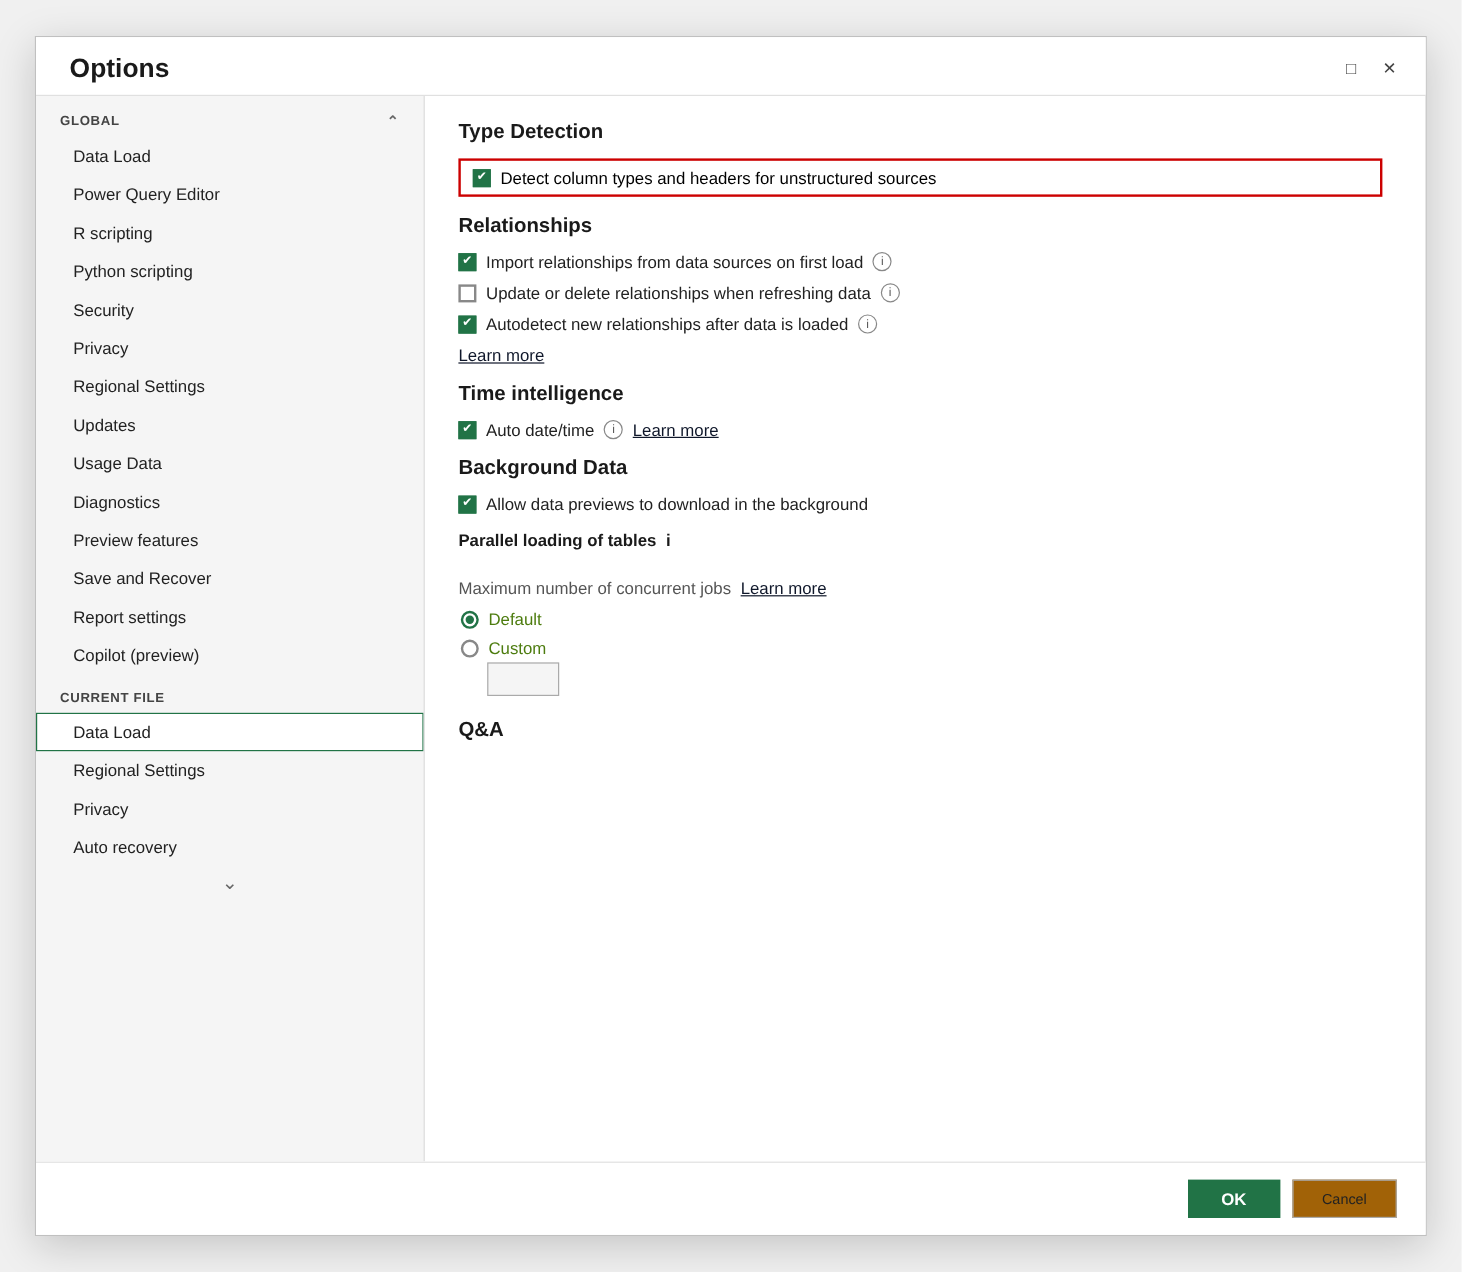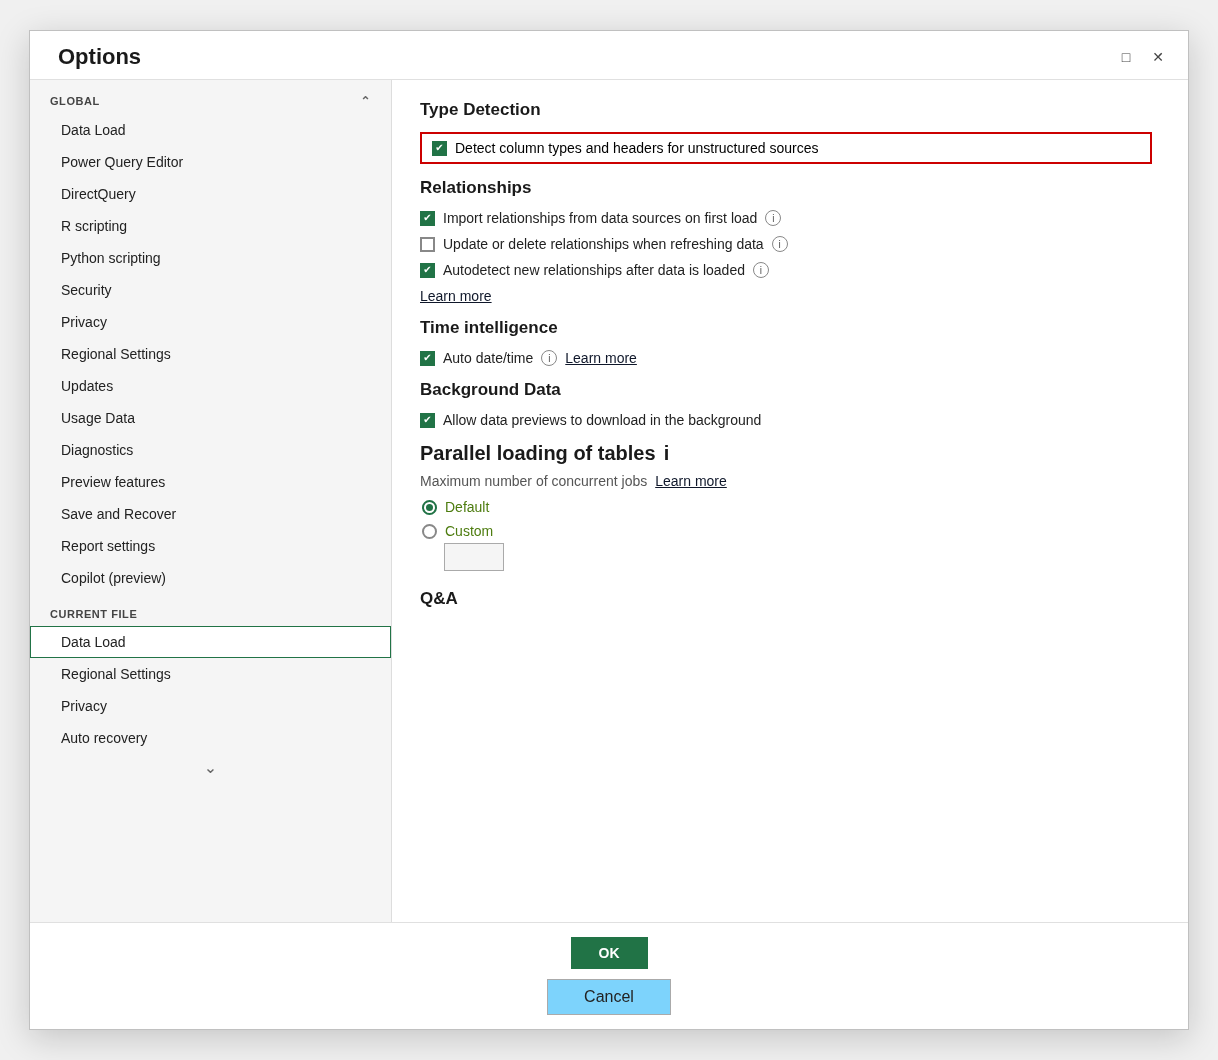--- a/index.html
+++ b/index.html
@@ -52,21 +52,21 @@
       color: #444;
     }
     .main-content {
       display: flex;
       flex: 1;
       overflow: hidden;
       border-top: 1px solid #e0e0e0;
     }
     
     .sidebar {
-      width: 362px;
+      width: 324px;
       flex-shrink: 0;
       background: #f5f5f5;
       border-right: 1px solid #ddd;
       overflow-y: auto;
       display: flex;
       flex-direction: column;
     }
     .sidebar-section-header {
       font-size: 11px;
       font-weight: 700;
@@ -223,24 +223,24 @@
       margin-top: 4px;
       width: 60px;
       height: 28px;
       border: 1px solid #aaa;
       background: #f5f5f5;
     }
     .parallel-header {
       display: flex;
       align-items: center;
       gap: 8px;
-      font-size: 20px;
+      font-size: 14px;
       font-weight: 700;
       color: #1a1a1a;
-      margin-bottom: 8px;
+      margin-bottom: 24px;
     }
     .max-jobs-row {
       display: flex;
       align-items: center;
       gap: 8px;
       margin-bottom: 10px;
       color: #555;
       font-size: 14px;
     }
     .qa-section {
@@ -252,37 +252,36 @@
     
     .footer {
       display: flex;
       align-items: center;
       justify-content: flex-end;
       gap: 10px;
       padding: 14px 24px;
       border-top: 1px solid #e0e0e0;
       background: #ffffff;
       flex-shrink: 0;
-      flex-direction: column;
     }
     .btn-ok {
       background: #217346;
       color: #fff;
       border: none;
       padding: 8px 28px;
       font-size: 14px;
       cursor: pointer;
       font-weight: 600;
     }
     .btn-cancel {
-      background: #7dd3fc;
+      background: #a16207;
       color: #222;
       border: 1px solid #aaa;
-      padding: 8px 36px;
-      font-size: 16px;
+      padding: 8px 24px;
+      font-size: 12px;
       cursor: pointer;
     }
   </style>
 </head>
 <body>
 
 <div class="dialog">
 
   <div class="title-bar">
     <span class="title-bar-title">Options</span>
@@ -295,21 +294,20 @@
   <div class="main-content">
 
     <div class="sidebar">
       <div class="sidebar-section-header">
         <span>GLOBAL</span>
         <span class="chevron">⌃</span>
       </div>
 
       <div class="sidebar-item">Data Load</div>
       <div class="sidebar-item">Power Query Editor</div>
-      <div class="sidebar-item">DirectQuery</div>
       <div class="sidebar-item">R scripting</div>
       <div class="sidebar-item">Python scripting</div>
       <div class="sidebar-item">Security</div>
       <div class="sidebar-item">Privacy</div>
       <div class="sidebar-item">Regional Settings</div>
       <div class="sidebar-item">Updates</div>
       <div class="sidebar-item">Usage Data</div>
       <div class="sidebar-item">Diagnostics</div>
       <div class="sidebar-item">Preview features</div>
       <div class="sidebar-item">Save and Recover</div>

